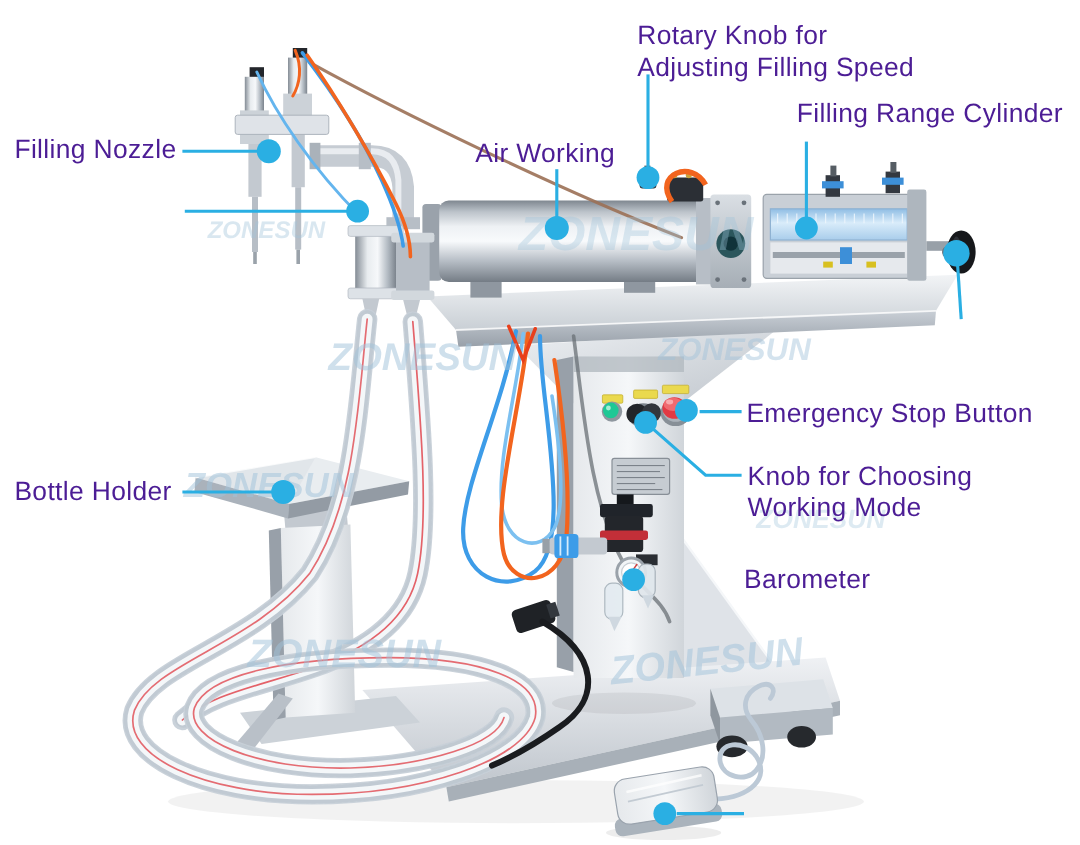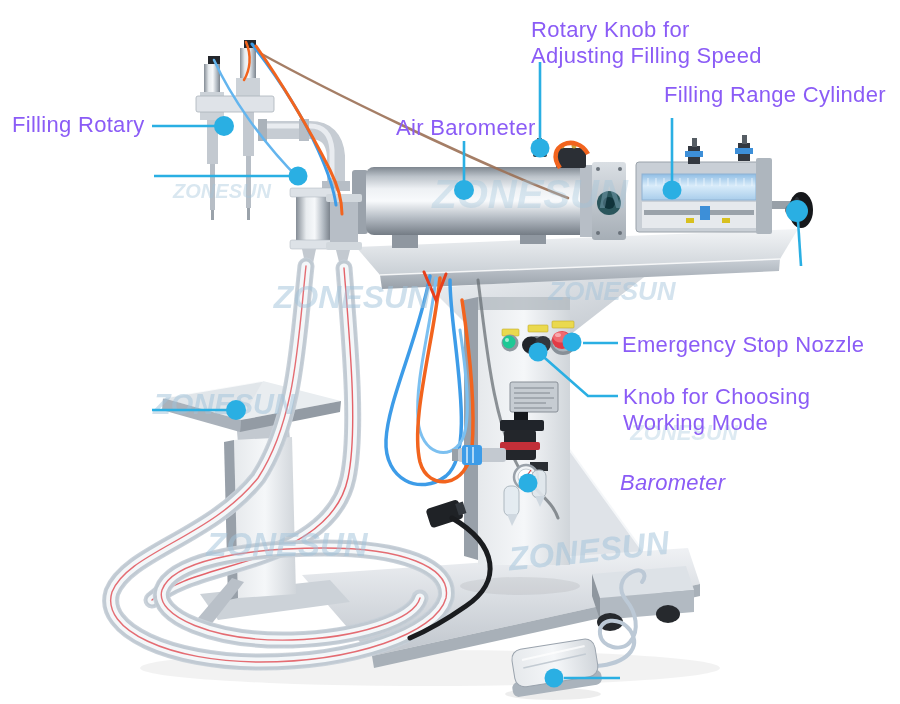--- a/index.html
+++ b/index.html
@@ -1,19 +1,19 @@
 <!DOCTYPE html>
 <html><head>
 <meta charset="utf-8">
 <style>
   html,body{margin:0;padding:0;background:#fff;}
   #stage{position:relative;width:900px;height:704px;background:#ffffff;overflow:hidden;
          font-family:"Liberation Sans",sans-serif;}
   #machine-svg{position:absolute;left:0;top:0;}
-  .lbl{position:absolute;font-size:22px;line-height:1.18;letter-spacing:.3px;color:#8b5cf6;
+  .lbl{position:absolute;font-size:22px;line-height:1.18;letter-spacing:.3px;color:#4c1d95;
        white-space:pre-line;font-weight:400;}
 </style>
 </head>
 <body>
 
 <div id="stage">
 
 <svg id="machine-svg" width="900" height="704" viewBox="0 0 900 704">
   <defs>
     <linearGradient id="gradCyl" x1="0" y1="0" x2="0" y2="1">
@@ -336,19 +336,20 @@
     <circle cx="236" cy="410" r="10" stroke="none"></circle>
     <circle cx="528" cy="483" r="9.5" stroke="none"></circle>
     <line x1="564" y1="678" x2="620" y2="678"></line>
     <circle cx="554" cy="678" r="9.5" stroke="none"></circle>
   </g>
 </svg>
 
   <div class="lbl" style="left:531px;top:17px;">Rotary Knob for
 Adjusting Filling Speed</div>
   <div class="lbl" style="left:664px;top:82px;">Filling Range Cylinder</div>
-  <div class="lbl" style="left:396px;top:115px;">Air Barometer</div>
-  <div class="lbl" style="left:12px;top:112px;">Filling Rotary</div>
-  <div class="lbl" style="left:622px;top:332px;">Emergency Stop Nozzle</div>
+  <div class="lbl" style="left:396px;top:115px;">Air Working</div>
+  <div class="lbl" style="left:12px;top:112px;">Filling Nozzle</div>
+  <div class="lbl" style="left:622px;top:332px;">Emergency Stop Button</div>
   <div class="lbl" style="left:623px;top:384px;">Knob for Choosing
 Working Mode</div>
-  <div class="lbl" style="left:620px;top:470px;font-style:italic;">Barometer</div>
+  <div class="lbl" style="left:12px;top:397px;">Bottle Holder</div>
+  <div class="lbl" style="left:620px;top:470px;">Barometer</div>
 </div>
 
 </body></html>

